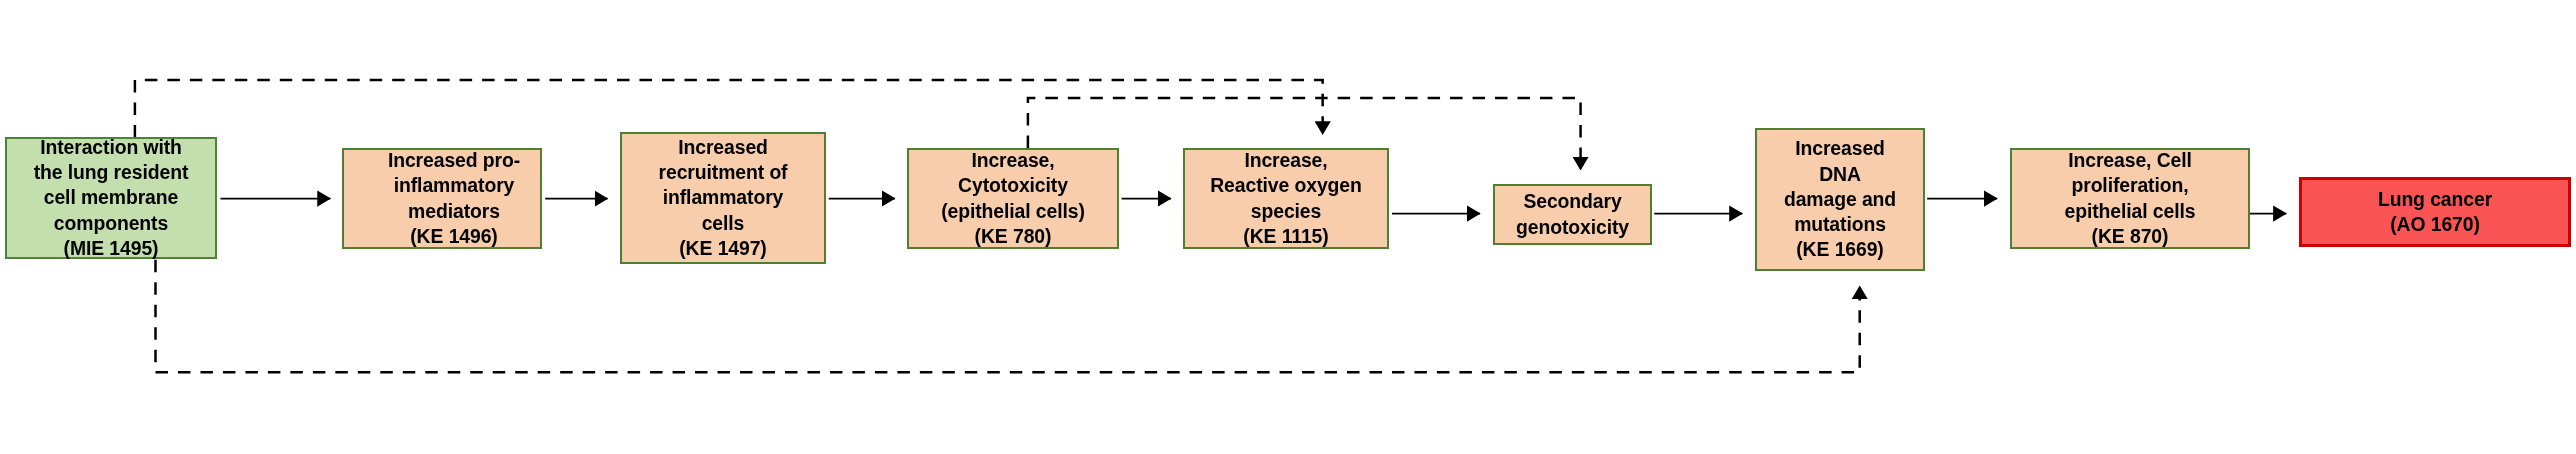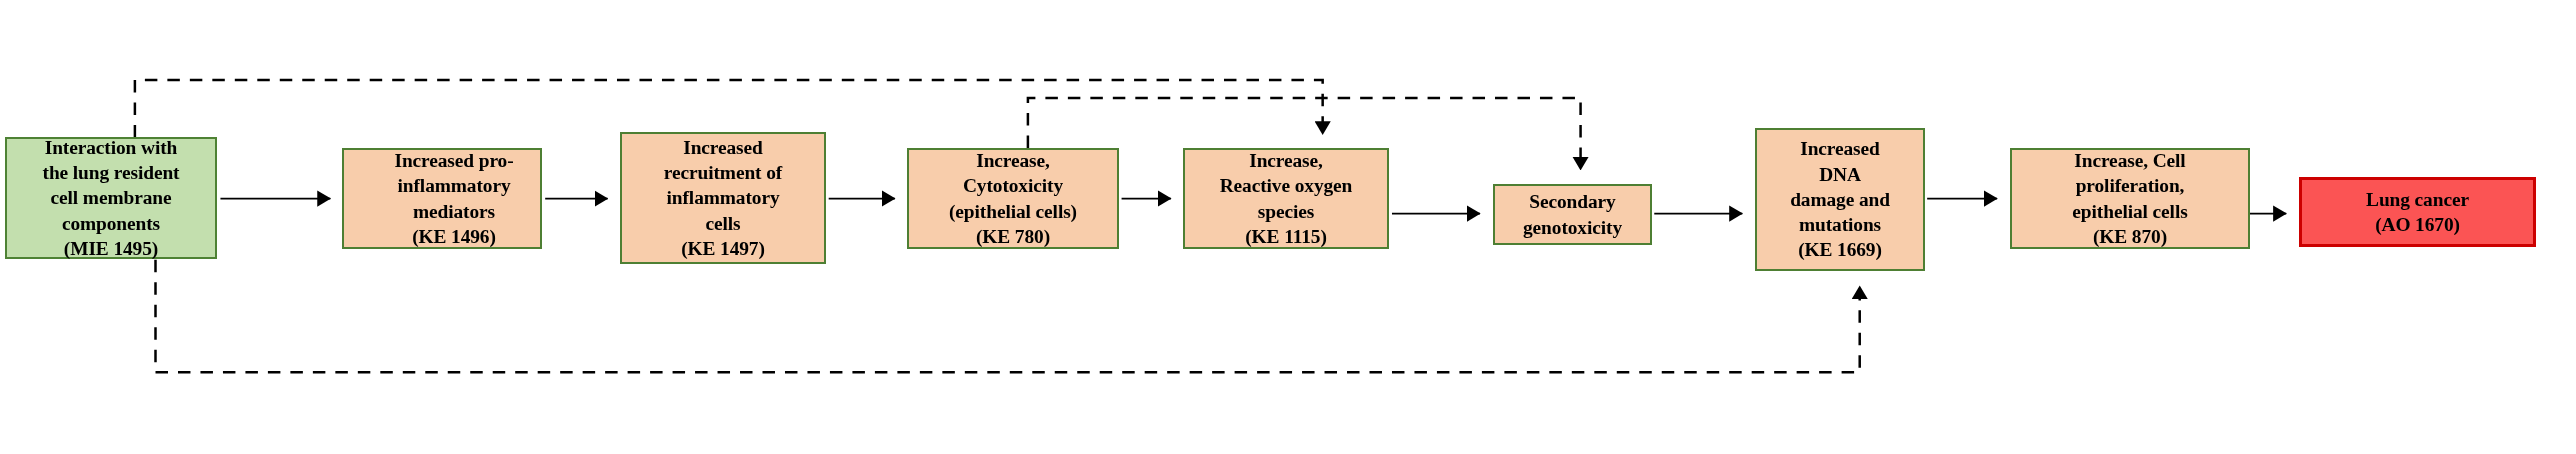--- a/index.html
+++ b/index.html
@@ -5,21 +5,21 @@
   html, body {
     margin: 0;
     padding: 0;
     background: #ffffff;
   }
   #canvas {
     position: relative;
     width: 2576px;
     height: 454px;
     background: #ffffff;
-    font-family: Liberation Serif, serif;
+    font-family: Liberation Sans, sans-serif;
     overflow: hidden;
     border-radius: 25px;
   }
   #svg-layer {
     position: absolute;
     left: 0;
     top: 0;
     width: 2576px;
     height: 454px;
   }
@@ -160,19 +160,19 @@
 (KE 1669)</span>
   </div>
 
   <div class="node ke" style="left:2010px; top:148px; width:240px; height:101px;">
     <span class="label">Increase, Cell
 proliferation,
 epithelial cells
 (KE 870)</span>
   </div>
 
-  <div class="node ao" style="left:2299px; top:177px; width:237px; height:70px;">
+  <div class="node ao" style="left:2299px; top:177px; width:272px; height:70px;">
     <span class="label">Lung cancer
 (AO 1670)</span>
   </div>
 
 </div>
 
 
 </body></html>

